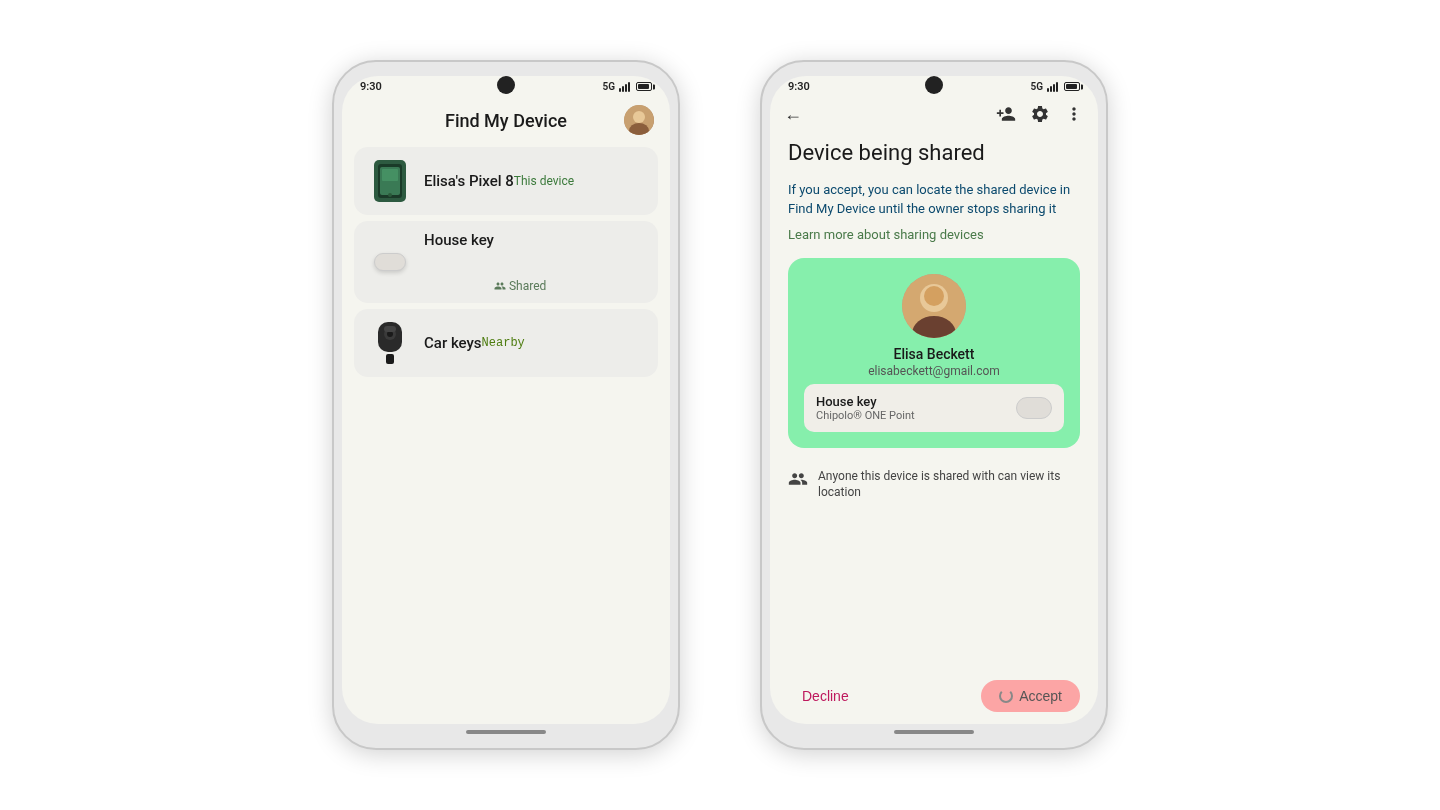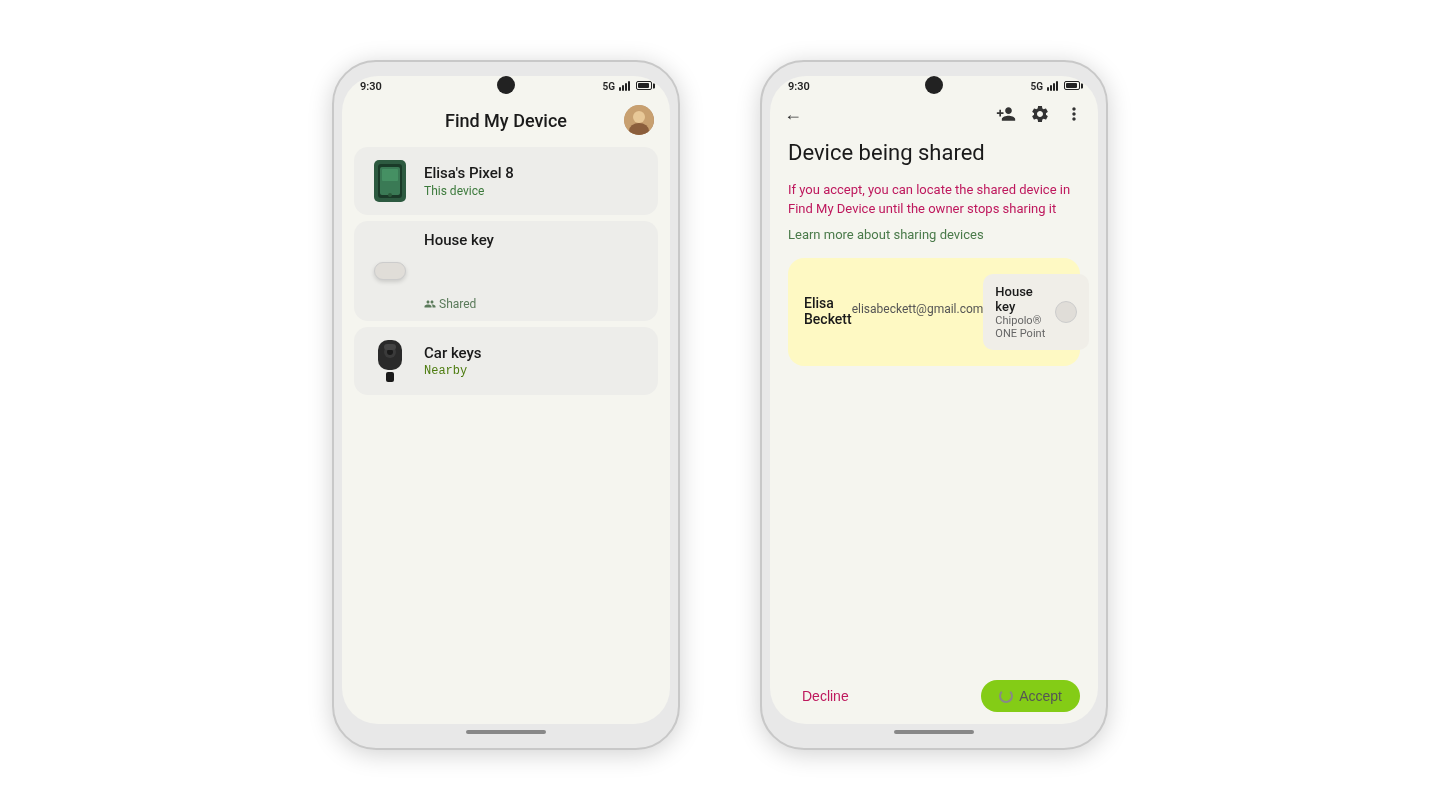--- a/index.html
+++ b/index.html
@@ -35,20 +35,21 @@
       display: flex;
       justify-content: space-between;
       align-items: center;
       padding: 4px 18px 2px;
       font-size: 11px;
       font-weight: 600;
       color: #222;
     }
     .status-right {
       display: flex;
+      align-items: center;
       gap: 4px;
       font-size: 11px;
     }
 
     
     .notch {
       width: 18px;
       height: 18px;
       background: #222;
       border-radius: 50%;
@@ -134,21 +135,21 @@
       overflow: hidden;
       flex-shrink: 0;
       display: flex;
       align-items: center;
       justify-content: center;
       background: transparent;
     }
 
     .device-info {
       display: flex;
-      flex-direction: column;
+      flex-direction: row;
     }
     .device-name {
       font-size: 15px;
       font-weight: 500;
       color: #1a1a1a;
     }
     .device-status {
       font-size: 12px;
       color: #5a7a5a;
       margin-top: 2px;
@@ -207,39 +208,39 @@
     .sharing-title {
       font-size: 22px;
       font-weight: 400;
       color: #1a1a1a;
       margin-bottom: 12px;
       line-height: 1.3;
     }
 
     .sharing-description {
       font-size: 13px;
-      color: #be185d;
+      color: #0c4a6e;
       line-height: 1.5;
       margin-bottom: 8px;
     }
 
     .sharing-learn-more {
       font-size: 13px;
       color: #4a7a4a;
       margin-bottom: 16px;
       text-decoration: none;
       display: block;
     }
 
     .sharer-card {
-      background: #fef9c3;
+      background: #86efac;
       border-radius: 16px;
       padding: 16px;
       display: flex;
-      flex-direction: row;
+      flex-direction: column;
       align-items: center;
       margin-bottom: 14px;
     }
 
     .sharer-avatar {
       width: 64px;
       height: 64px;
       border-radius: 50%;
       overflow: hidden;
       margin-bottom: 8px;
@@ -315,21 +316,21 @@
     }
     .decline-btn {
       font-size: 14px;
       color: #be185d;
       background: transparent;
       border: none;
       cursor: pointer;
       padding: 8px 14px;
     }
     .accept-btn {
-      background: #84cc16;
+      background: #fca5a5;
       color: #555;
       border: none;
       border-radius: 20px;
       padding: 8px 18px;
       font-size: 14px;
       cursor: pointer;
       display: flex;
       align-items: center;
       gap: 6px;
     }
@@ -529,20 +530,26 @@
 
         <div class="device-share-row">
           <div class="device-share-info">
             <div class="share-device-name">House key</div>
             <div class="share-device-type">Chipolo® ONE Point</div>
           </div>
           <div class="share-device-img"></div>
         </div>
       </div>
 
+      <div class="sharing-notice">
+        <svg width="20" height="20" viewBox="0 0 24 24" fill="#444" class="notice-icon">
+          <path d="M16 11c1.66 0 2.99-1.34 2.99-3S17.66 5 16 5c-1.66 0-3 1.34-3 3s1.34 3 3 3zm-8 0c1.66 0 2.99-1.34 2.99-3S9.66 5 8 5C6.34 5 5 6.34 5 8s1.34 3 3 3zm0 2c-2.33 0-7 1.17-7 3.5V19h14v-2.5c0-2.33-4.67-3.5-7-3.5zm8 0c-.29 0-.62.02-.97.05 1.16.84 1.97 1.97 1.97 3.45V19h6v-2.5c0-2.33-4.67-3.5-7-3.5z"></path>
+        </svg>
+        <span class="notice-text">Anyone this device is shared with can view its location</span>
+      </div>
     </div>
 
     <div class="sharing-footer">
       <button class="decline-btn">Decline</button>
       <button class="accept-btn">
         <span class="accept-spinner"></span>
         <span>Accept</span>
       </button>
     </div>
   </div>

